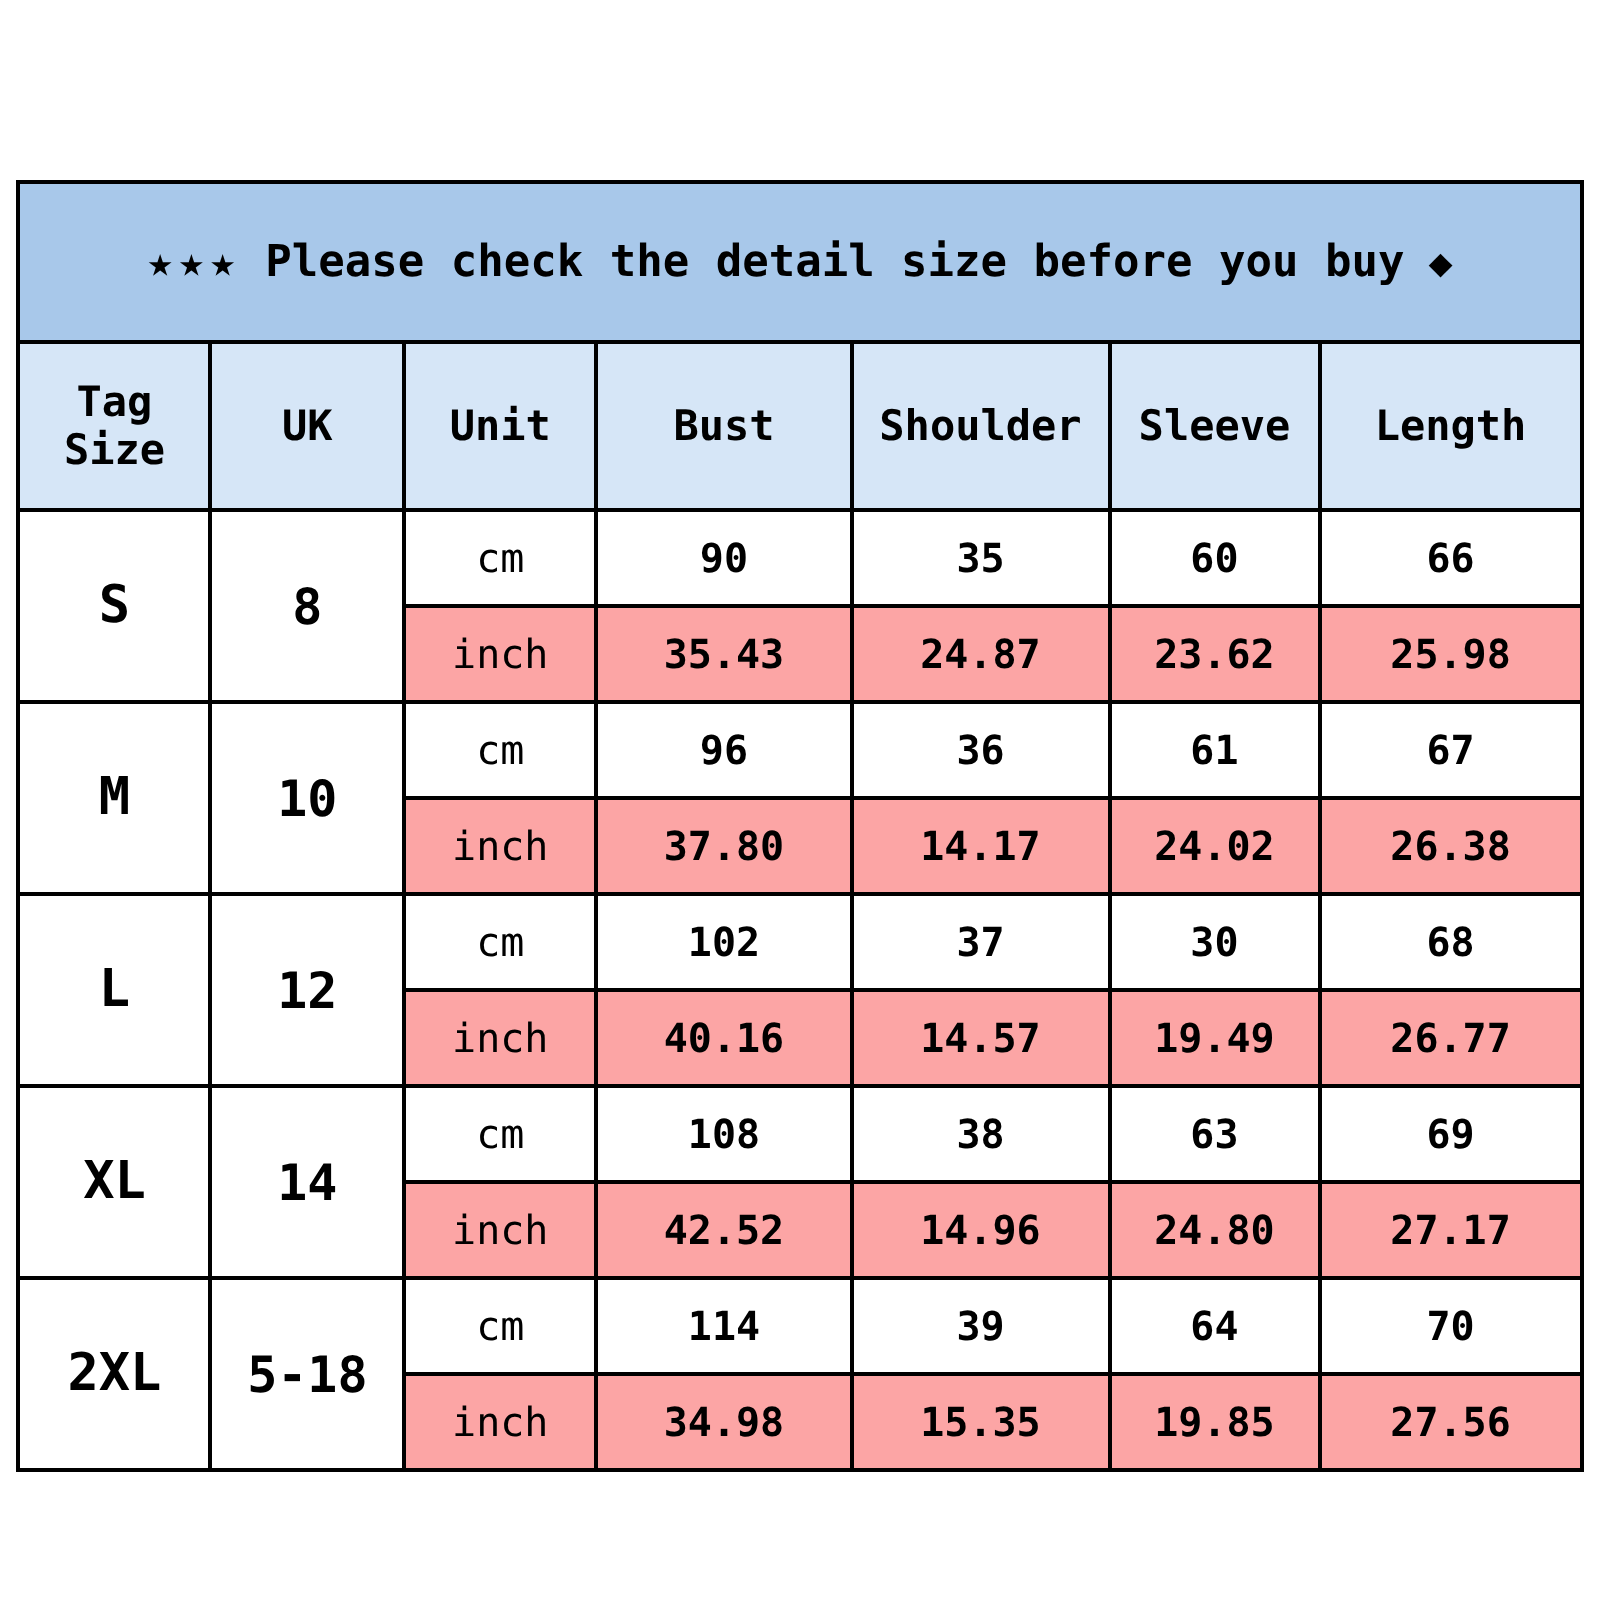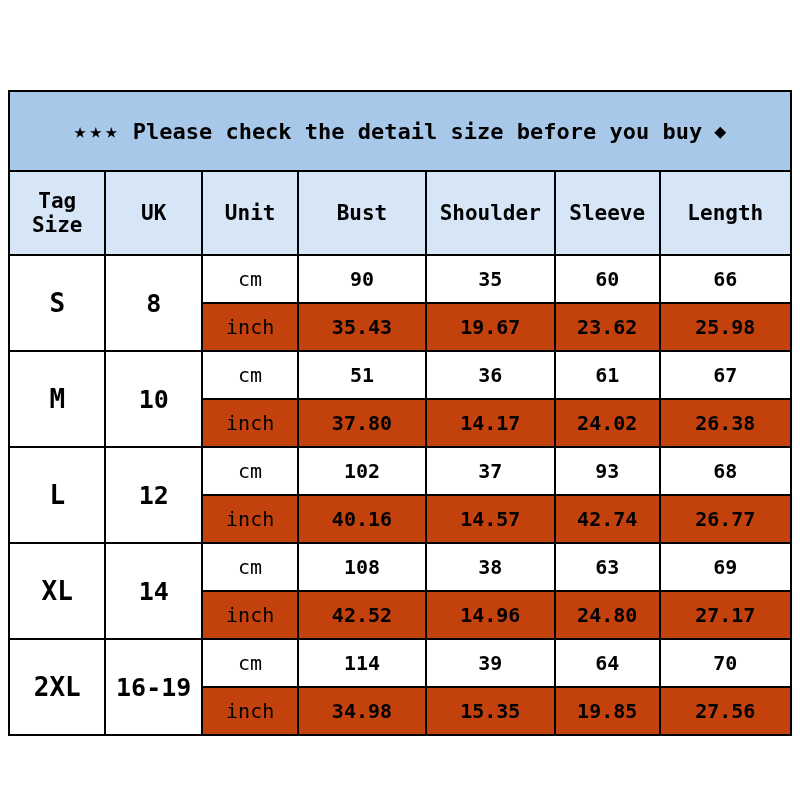--- a/index.html
+++ b/index.html
@@ -85,21 +85,21 @@
   .val-cell {
     font-size: 20px;
     height: 46px;
     font-weight: bold;
   }
   .row-cm td.unit-cell, .row-cm td.val-cell {
     background: #ffffff;
     border-radius: 22px;
   }
   .row-inch td.unit-cell, .row-inch td.val-cell {
-    background: #c2410c;
+    background: #fca5a5;
     text-align: center;
   }
   .col-tag { width: 94px; }
   .col-uk { width: 94px; }
   .col-unit { width: 94px; }
   .col-bust { width: 124px; }
   .col-shoulder { width: 126px; }
   .col-sleeve { width: 102px; }
   .col-length { width: 128px; }
 </style>
@@ -148,56 +148,56 @@
           <td class="uk-cell" rowspan="2">8</td>
           <td class="unit-cell">cm</td>
           <td class="val-cell">90</td>
           <td class="val-cell">35</td>
           <td class="val-cell">60</td>
           <td class="val-cell">66</td>
         </tr>
         <tr class="row-inch">
           <td class="unit-cell">inch</td>
           <td class="val-cell">35.43</td>
-          <td class="val-cell">19.67</td>
+          <td class="val-cell">24.87</td>
           <td class="val-cell">23.62</td>
           <td class="val-cell">25.98</td>
         </tr>
 
         <tr class="row-cm">
           <td class="size-cell" rowspan="2">M</td>
           <td class="uk-cell" rowspan="2">10</td>
           <td class="unit-cell">cm</td>
-          <td class="val-cell">51</td>
+          <td class="val-cell">96</td>
           <td class="val-cell">36</td>
           <td class="val-cell">61</td>
           <td class="val-cell">67</td>
         </tr>
         <tr class="row-inch">
           <td class="unit-cell">inch</td>
           <td class="val-cell">37.80</td>
           <td class="val-cell">14.17</td>
           <td class="val-cell">24.02</td>
           <td class="val-cell">26.38</td>
         </tr>
 
         <tr class="row-cm">
           <td class="size-cell" rowspan="2">L</td>
           <td class="uk-cell" rowspan="2">12</td>
           <td class="unit-cell">cm</td>
           <td class="val-cell">102</td>
           <td class="val-cell">37</td>
-          <td class="val-cell">93</td>
+          <td class="val-cell">30</td>
           <td class="val-cell">68</td>
         </tr>
         <tr class="row-inch">
           <td class="unit-cell">inch</td>
           <td class="val-cell">40.16</td>
           <td class="val-cell">14.57</td>
-          <td class="val-cell">42.74</td>
+          <td class="val-cell">19.49</td>
           <td class="val-cell">26.77</td>
         </tr>
 
         <tr class="row-cm">
           <td class="size-cell" rowspan="2">XL</td>
           <td class="uk-cell" rowspan="2">14</td>
           <td class="unit-cell">cm</td>
           <td class="val-cell">108</td>
           <td class="val-cell">38</td>
           <td class="val-cell">63</td>
@@ -206,21 +206,21 @@
         <tr class="row-inch">
           <td class="unit-cell">inch</td>
           <td class="val-cell">42.52</td>
           <td class="val-cell">14.96</td>
           <td class="val-cell">24.80</td>
           <td class="val-cell">27.17</td>
         </tr>
 
         <tr class="row-cm">
           <td class="size-cell" rowspan="2">2XL</td>
-          <td class="uk-cell" rowspan="2">16-19</td>
+          <td class="uk-cell" rowspan="2">5-18</td>
           <td class="unit-cell">cm</td>
           <td class="val-cell">114</td>
           <td class="val-cell">39</td>
           <td class="val-cell">64</td>
           <td class="val-cell">70</td>
         </tr>
         <tr class="row-inch">
           <td class="unit-cell">inch</td>
           <td class="val-cell">34.98</td>
           <td class="val-cell">15.35</td>

